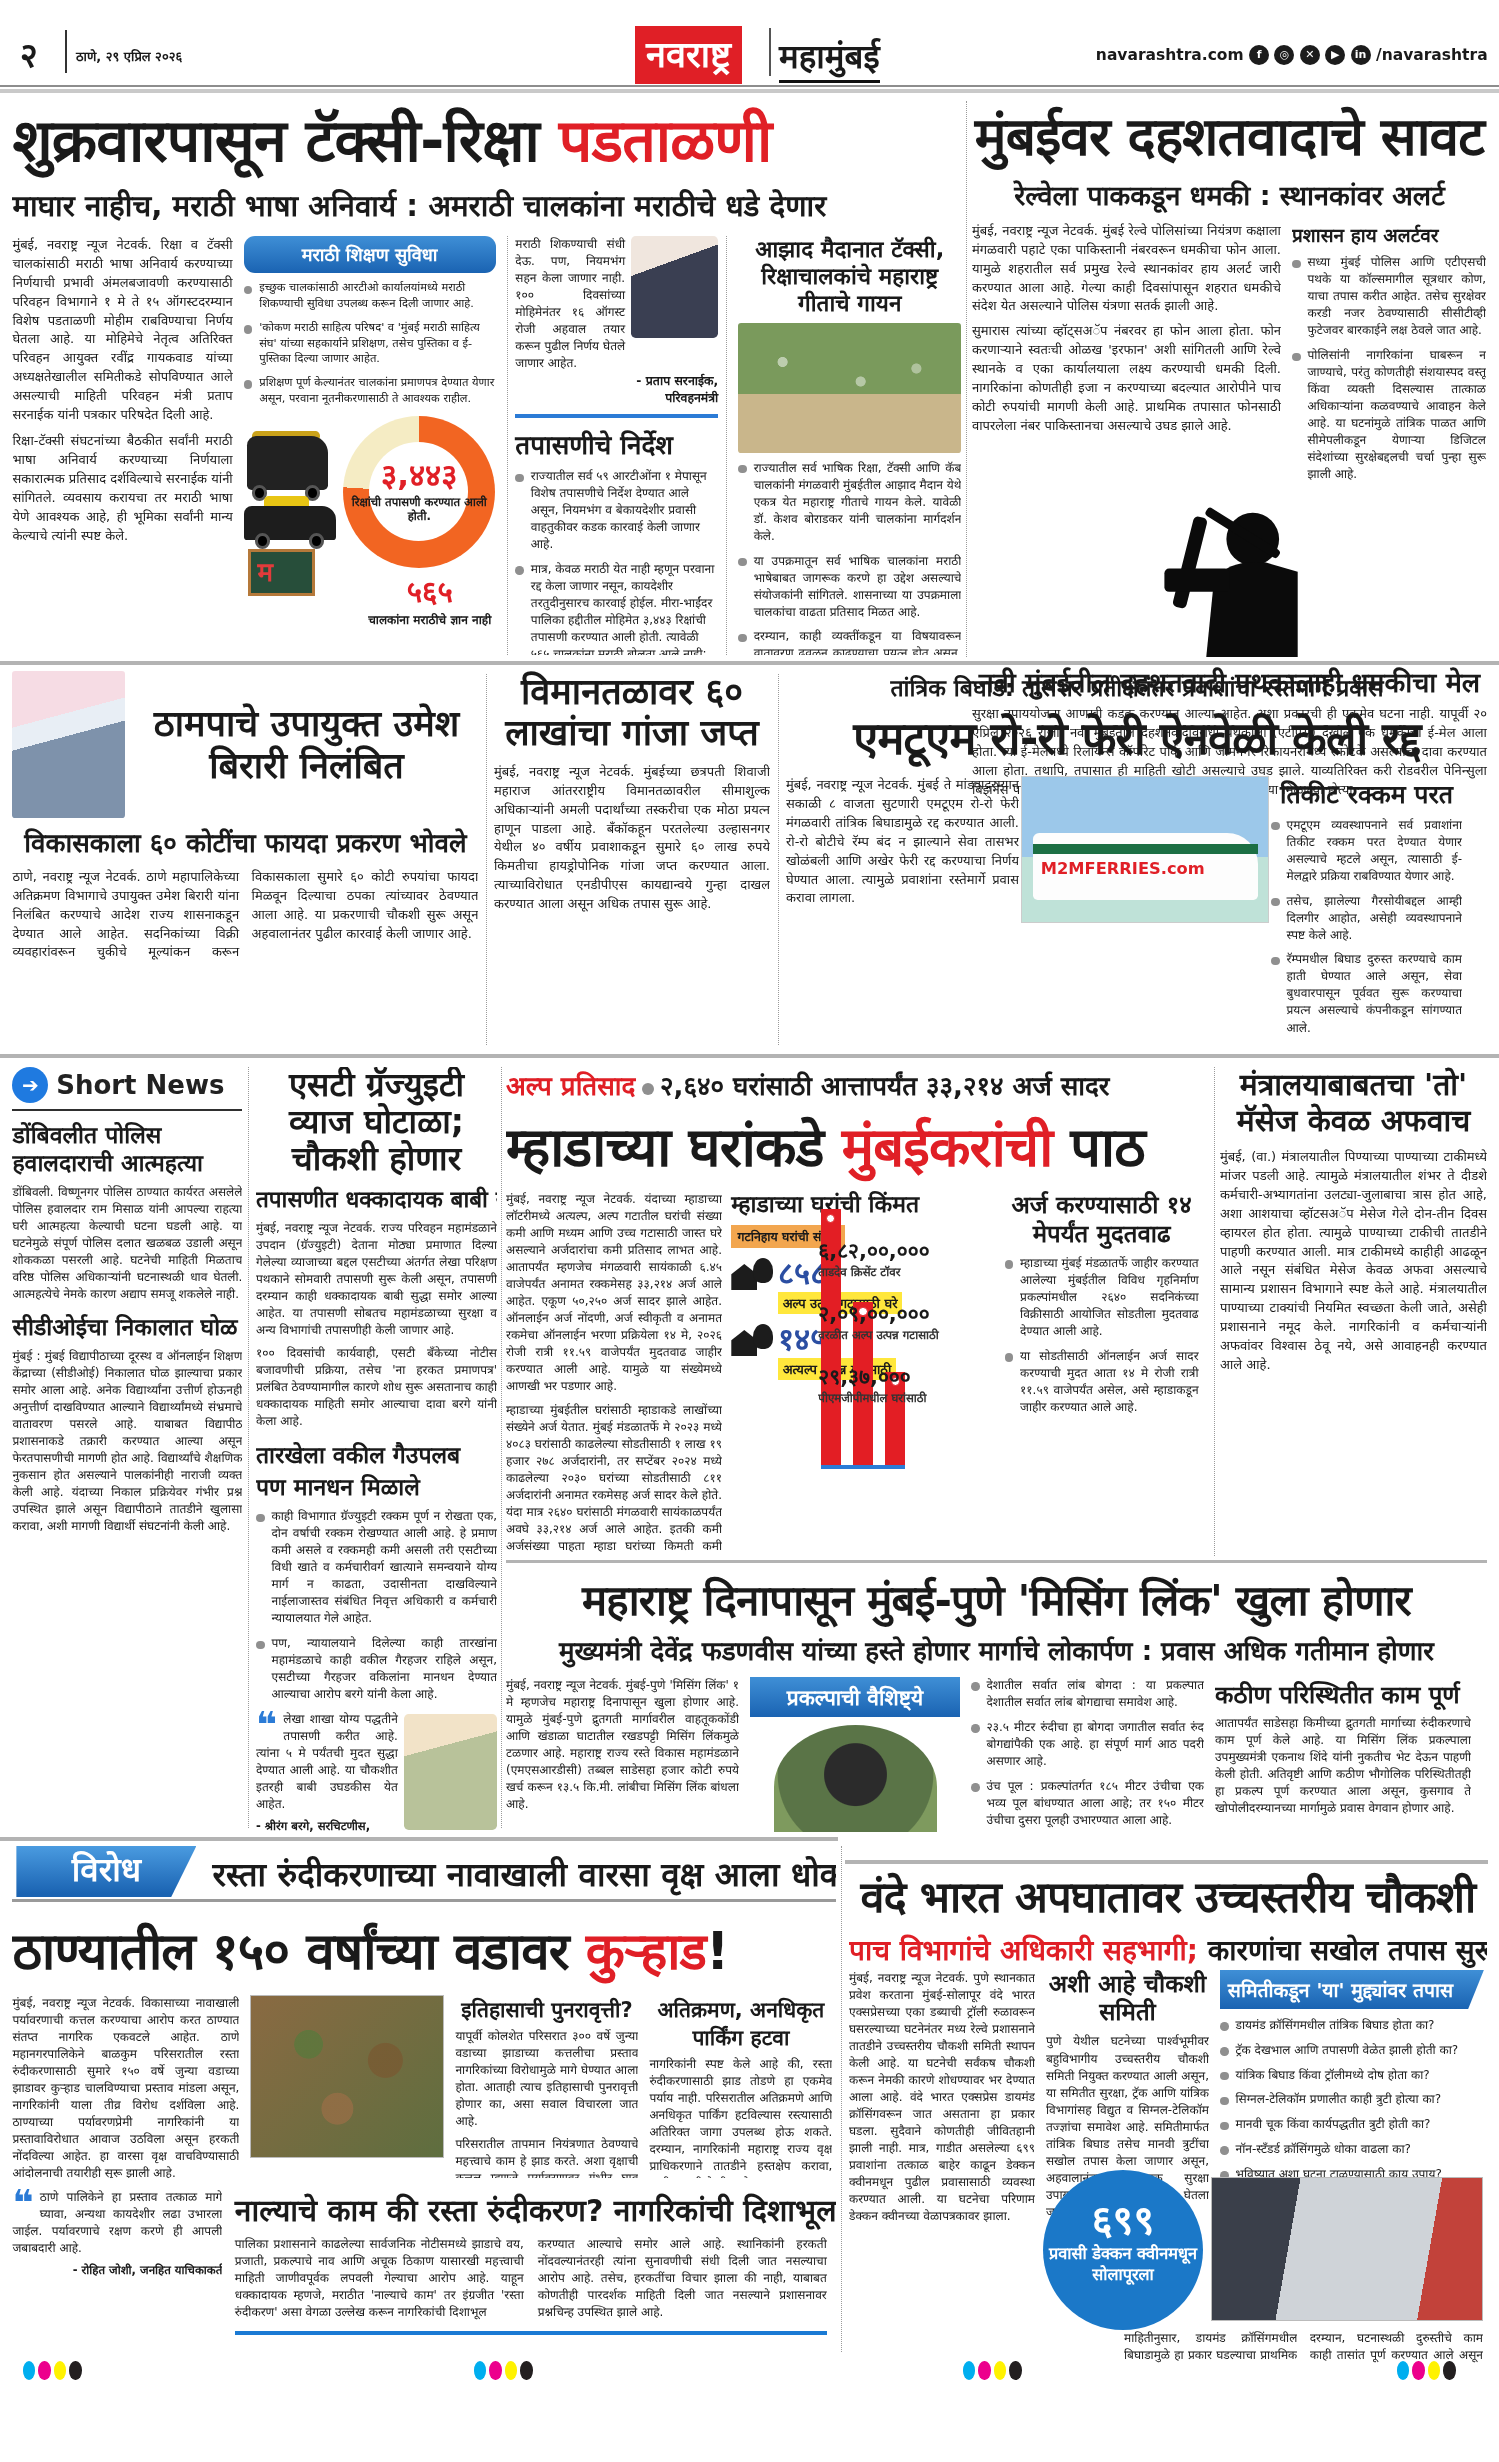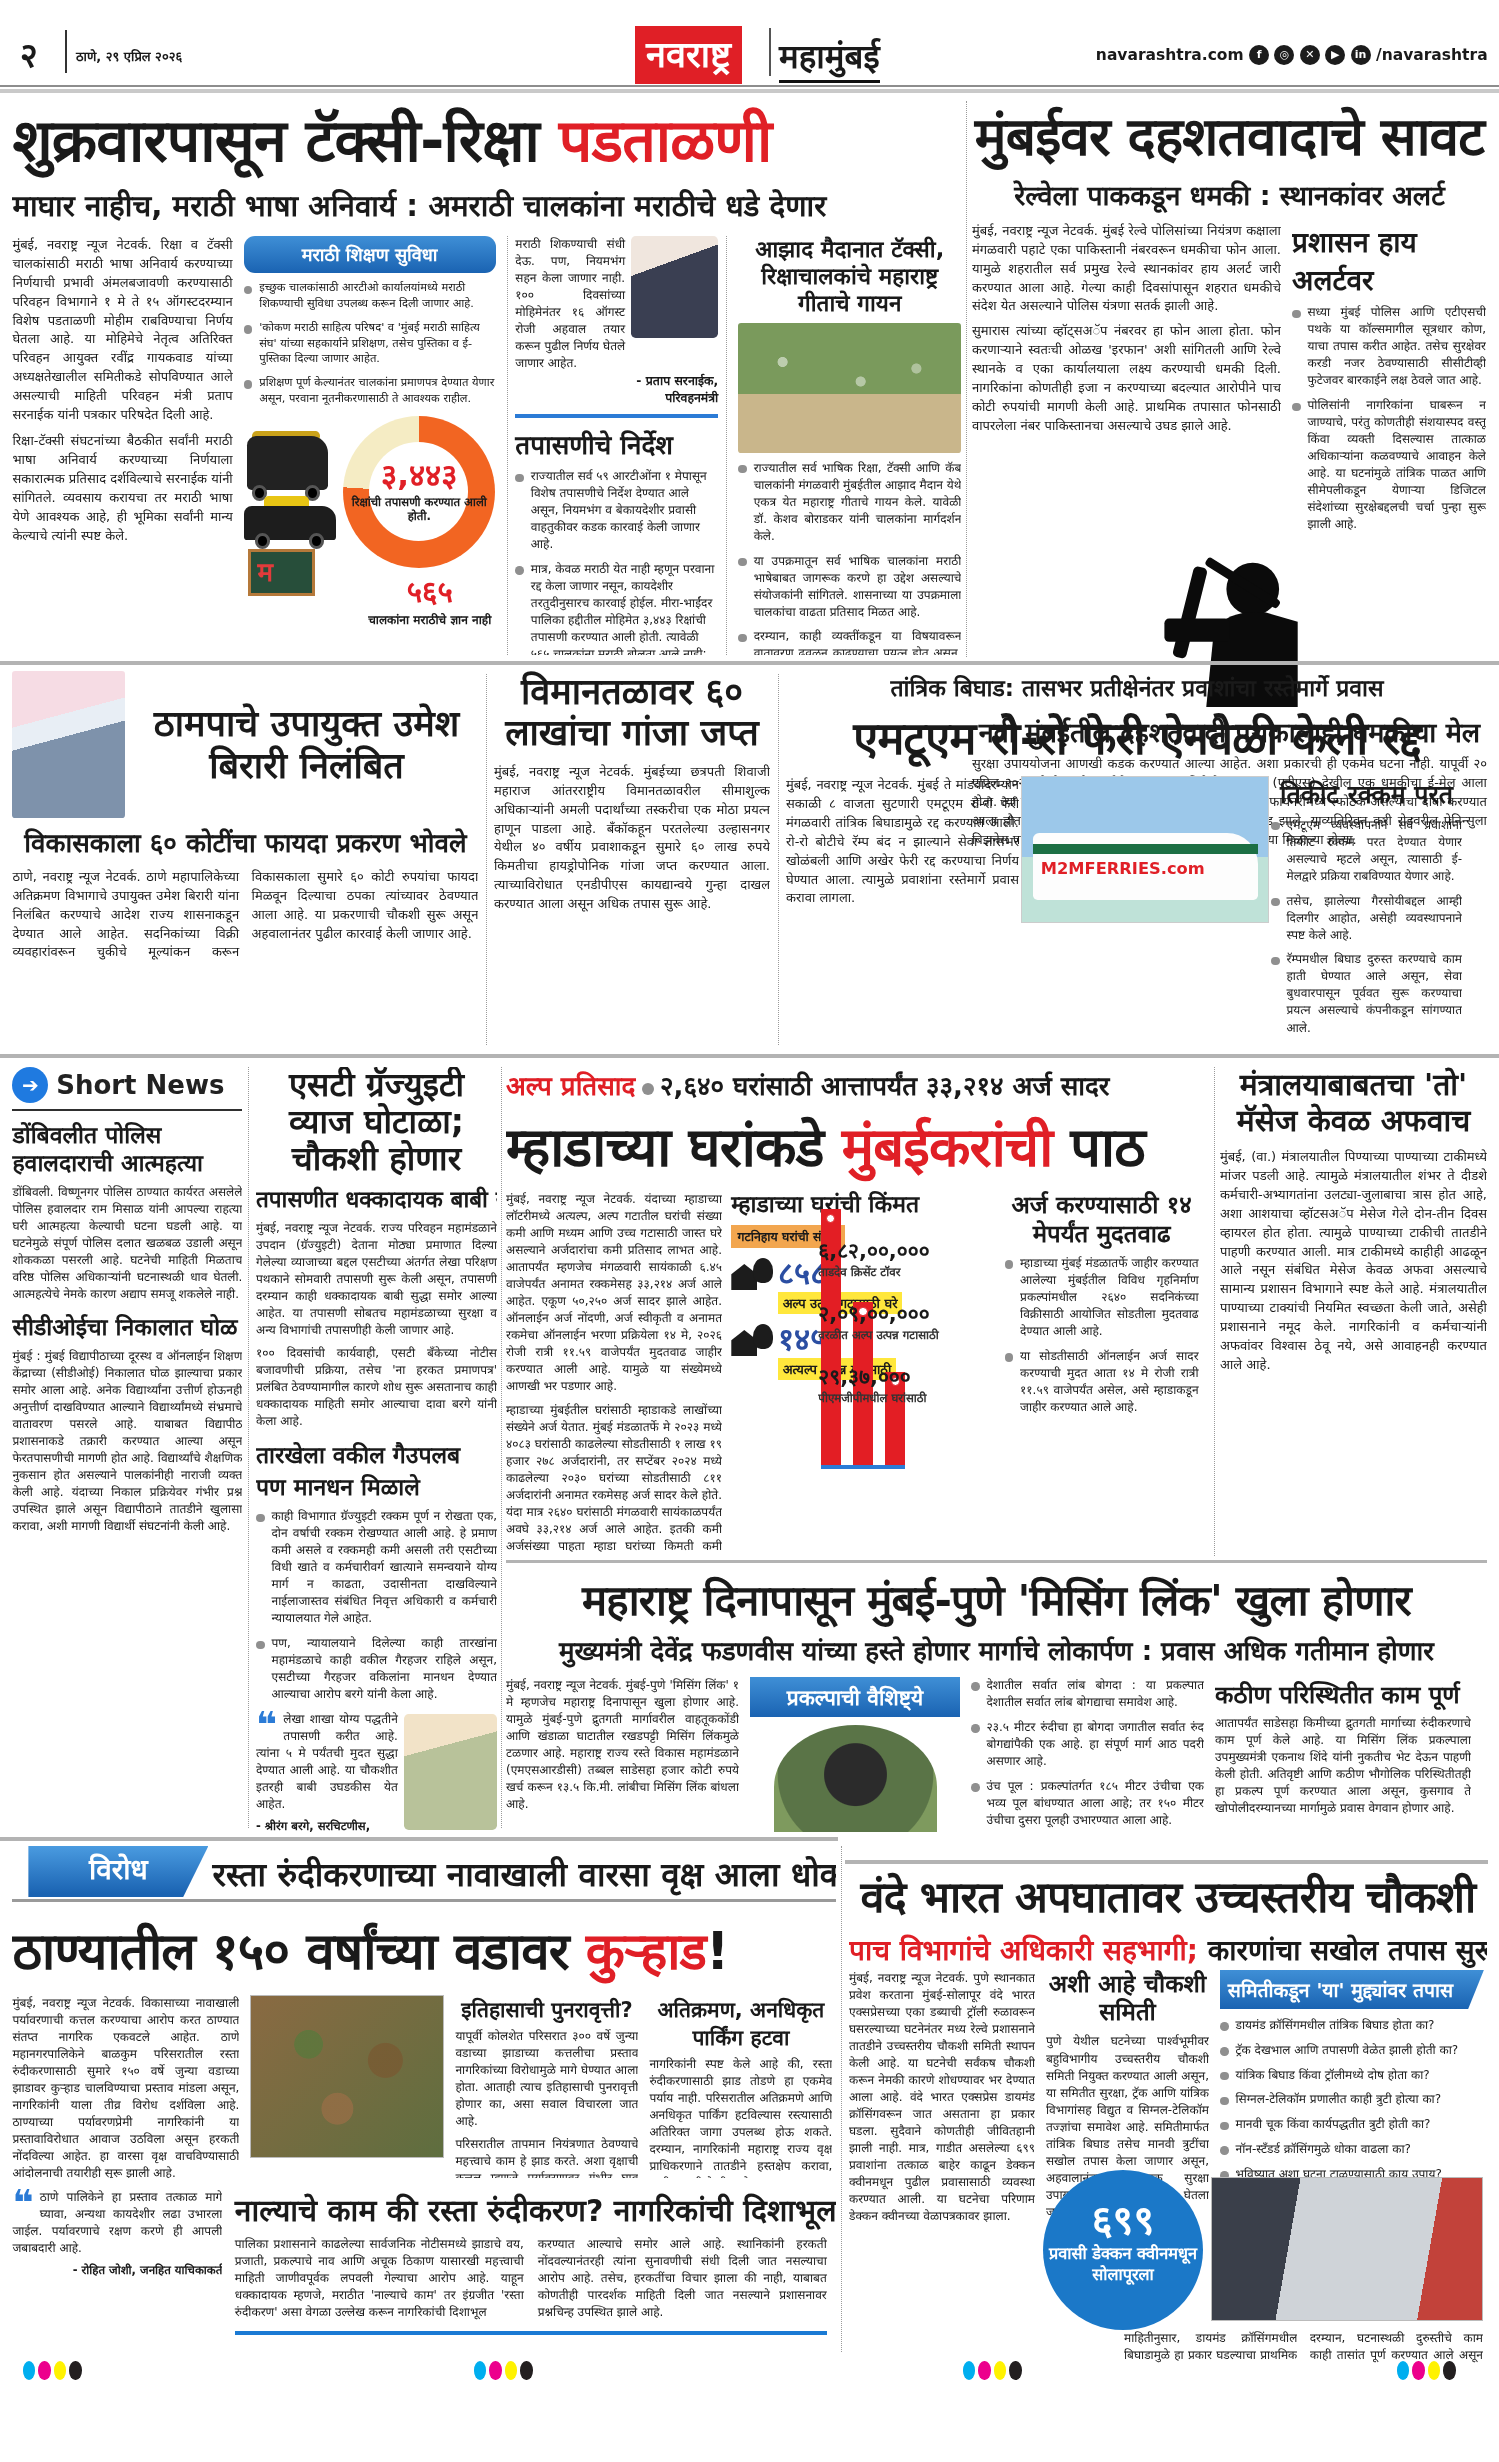--- a/index.html
+++ b/index.html
@@ -75,21 +75,21 @@
       radial-gradient(circle at 80% 35%, rgba(255,255,255,.4) 0 4.7px, transparent 5.4px),
       linear-gradient(180deg,#7a9a5c 0 55%, #c9b68b 55% 100%); }
 
   
   #terror { position:absolute; left:972px; top:98px; width:515px; height:562px; }
   .ter-h { font-size:53px; font-weight:bold; text-align:center; letter-spacing:-0.8px; white-space:nowrap; }
   .ter-sub { font-size:27px; font-weight:bold; text-align:center; margin-top:4.7px; white-space:nowrap; }
   .ter-cols { display:flex; gap:11px; margin-top:9.3px; }
   .ter-left { width:309px; overflow:hidden; }
   .ter-right { width:194px; overflow:hidden; }
-  .alert-title { font-size:28px; font-weight:bold; margin-bottom:6.2px; }
+  .alert-title { font-size:19px; font-weight:bold; margin-bottom:6.2px; }
   .sil { position:relative; width:279px; height:163px; margin:3.1px auto 0; }
   .mail-title { font-size:27px; font-weight:bold; text-align:center; margin-top:6.2px; white-space:nowrap; }
   .mail-body { margin-top:4.7px; }
 
   
   #birari { position:absolute; left:12.4px; top:671px; width:466px; height:377px; overflow:hidden; }
   .bir-top { display:flex; gap:9.3px; }
   .bir-photo { width:113px; height:147px; border-radius:3.1px; flex:none;
      background:linear-gradient(165deg,#f6dce4 0 32%, #e8eef5 32% 45%, #7e92ab 45% 100%); }
   .bir-h { font-size:36px; font-weight:bold; text-align:center; line-height:1.15; align-self:center; }
@@ -166,21 +166,21 @@
   .ml-box { background:linear-gradient(#3f8fd6,#1a63b2); color:#fff; font-size:21px; font-weight:bold; text-align:center; padding:6.2px 3.1px; }
   .ml-circle { width:163px; height:124px; margin:7.8px auto 0; border-radius:50% 50% 3.1px 3.1px;
      background:radial-gradient(circle at 50% 40%, #2b2b2b 0 28%, #5a7447 29% 70%, #7e9a5e 71% 100%); }
   .ml-c3 { width:233px; overflow:hidden; }
   .ml-c4 { width:256px; overflow:hidden; }
   .ml-tough-title { font-size:24px; font-weight:bold; margin-bottom:4.7px; }
 
   
   #tree { position:absolute; left:12.4px; top:1846px; width:824px; height:506px; overflow:hidden; }
   .tag-bar { position:relative; height:57px; }
-  .tag { position:absolute; left:16px; top:0; width:180px; height:51px; background:linear-gradient(#4a9be0,#1a63b2); color:#fff; font-size:28px; font-weight:bold; text-align:center; line-height:48px; clip-path:polygon(0 0, 100% 0, 86% 100%, 0 100%); border-bottom:3.9px solid #1a63b2; }
+  .tag { position:absolute; left:4px; top:0; width:180px; height:51px; background:linear-gradient(#4a9be0,#1a63b2); color:#fff; font-size:33px; font-weight:bold; text-align:center; line-height:48px; clip-path:polygon(0 0, 100% 0, 86% 100%, 0 100%); border-bottom:3.9px solid #1a63b2; }
   .tag-kick { position:absolute; left:200px; top:4.7px; font-size:33px; font-weight:bold; white-space:nowrap; }
   .tag-underline { position:absolute; left:0; top:53px; width:824px; height:3.1px; background:#9a9a9a; }
   .tree-h { font-size:51px; font-weight:bold; letter-spacing:-0.8px; margin-top:11px; white-space:nowrap; }
   .tree-cols { display:flex; gap:11px; margin-top:11px; height:183px; }
   .tree-c1 { width:227px; overflow:hidden; }
   .tree-img { width:194px; height:163px; flex:none; border:0.8px solid #bbb;
     background:
       radial-gradient(circle at 30% 30%, rgba(90,120,60,.8) 0 14px, transparent 14.7px),
       radial-gradient(circle at 70% 40%, rgba(120,90,50,.8) 0 17px, transparent 18px),
       radial-gradient(circle at 45% 70%, rgba(150,110,70,.8) 0 15.5px, transparent 16.3px),

